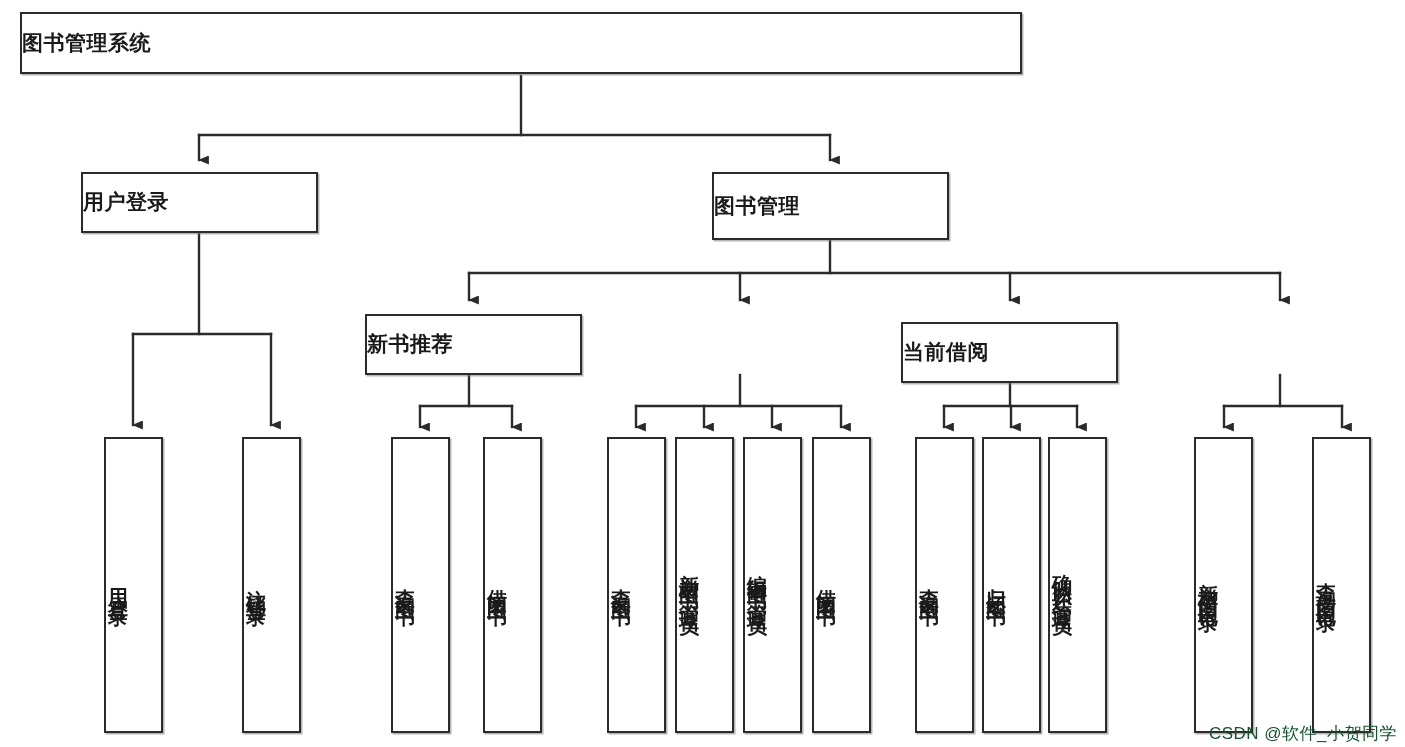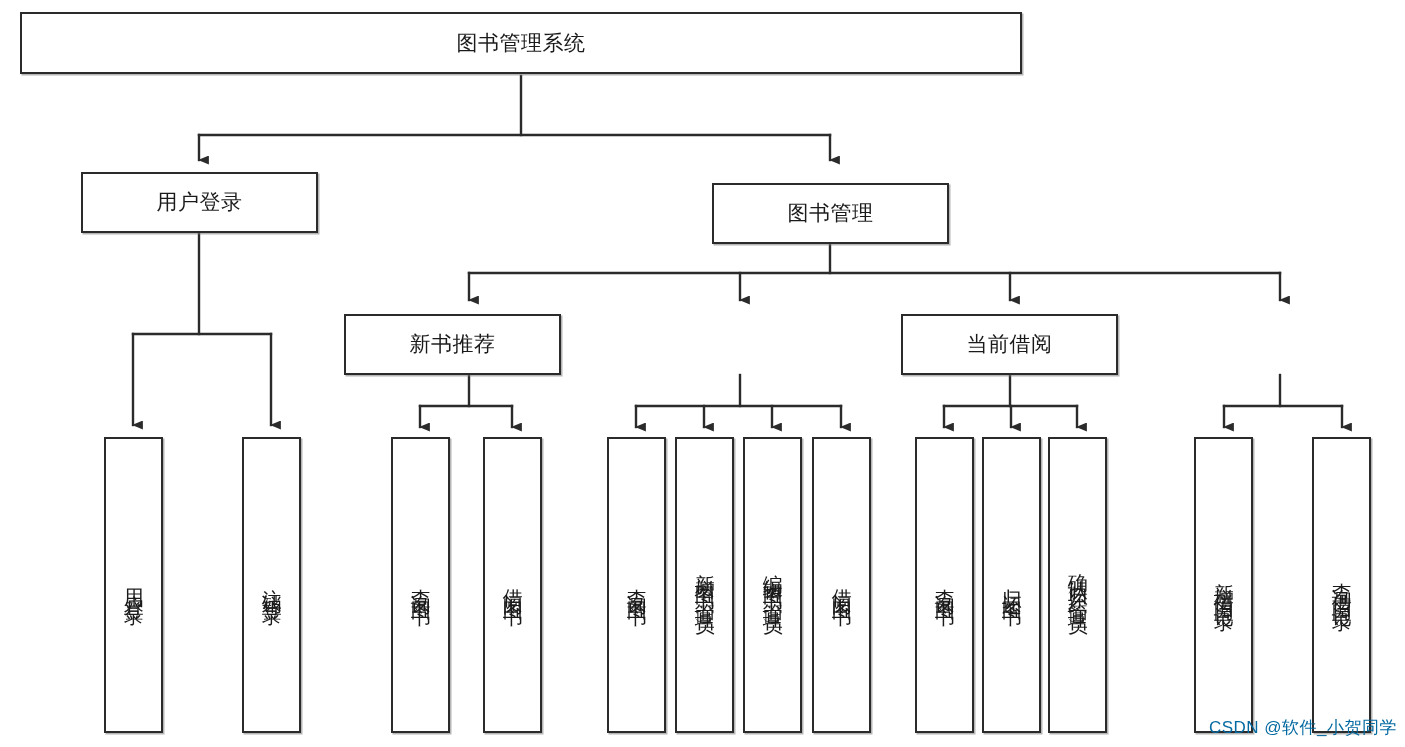--- a/index.html
+++ b/index.html
@@ -26,43 +26,44 @@
     width: 1405px;
     height: 747px;
   }
   .node-box {
     position: absolute;
     box-sizing: border-box;
     background: #ffffff;
     border: 2.2px solid #2b2b2b;
     display: flex;
     align-items: center;
-    justify-content: center;
+    justify-content: flex-start;
     box-shadow: 1.5px 1.5px 0 rgba(120,120,120,0.55);
+    font-weight: bold;
   }
   .node-label {
     color: #1a1a1a;
     font-size: 21px;
     line-height: 1.18;
     letter-spacing: 0.5px;
     white-space: nowrap;
     text-align: center;
   }
   .vertical .node-label {
     writing-mode: vertical-rl;
     text-orientation: upright;
     letter-spacing: 6px;
     font-size: 20px;
   }
   .watermark {
     position: absolute;
     right: 8px;
-    bottom: 8px;
+    bottom: 2px;
     font-size: 17px;
-    color: #0369a1;
+    color: #14532d;
     letter-spacing: 0.5px;
     white-space: nowrap;
     pointer-events: none;
   }
 </style>
 </head>
 <body>
 
 <div id="diagram-root">
 
@@ -117,30 +118,30 @@
   </svg>
 
   <div class="node-box" style="left:20px; top:12px; width:1002px; height:62px;">
     <span class="node-label">图书管理系统</span>
   </div>
 
   <div class="node-box" style="left:81px; top:172px; width:237px; height:61px;">
     <span class="node-label">用户登录</span>
   </div>
 
-  <div class="node-box" style="left:712px; top:183px; width:237px; height:61px;">
+  <div class="node-box" style="left:712px; top:172px; width:237px; height:68px;">
     <span class="node-label">图书管理</span>
   </div>
 
-  <div class="node-box" style="left:344px; top:314px; width:217px; height:61px;">
+  <div class="node-box" style="left:365px; top:314px; width:217px; height:61px;">
     <span class="node-label">新书推荐</span>
   </div>
 
 
-  <div class="node-box" style="left:901px; top:314px; width:217px; height:61px;">
+  <div class="node-box" style="left:901px; top:322px; width:217px; height:61px;">
     <span class="node-label">当前借阅</span>
   </div>
 
 
   <div class="node-box vertical" style="left:104px; top:437px; width:59px; height:296px;">
     <span class="node-label">用户登录</span>
   </div>
 
   <div class="node-box vertical" style="left:242px; top:437px; width:59px; height:296px;">
     <span class="node-label">注销登录</span>

